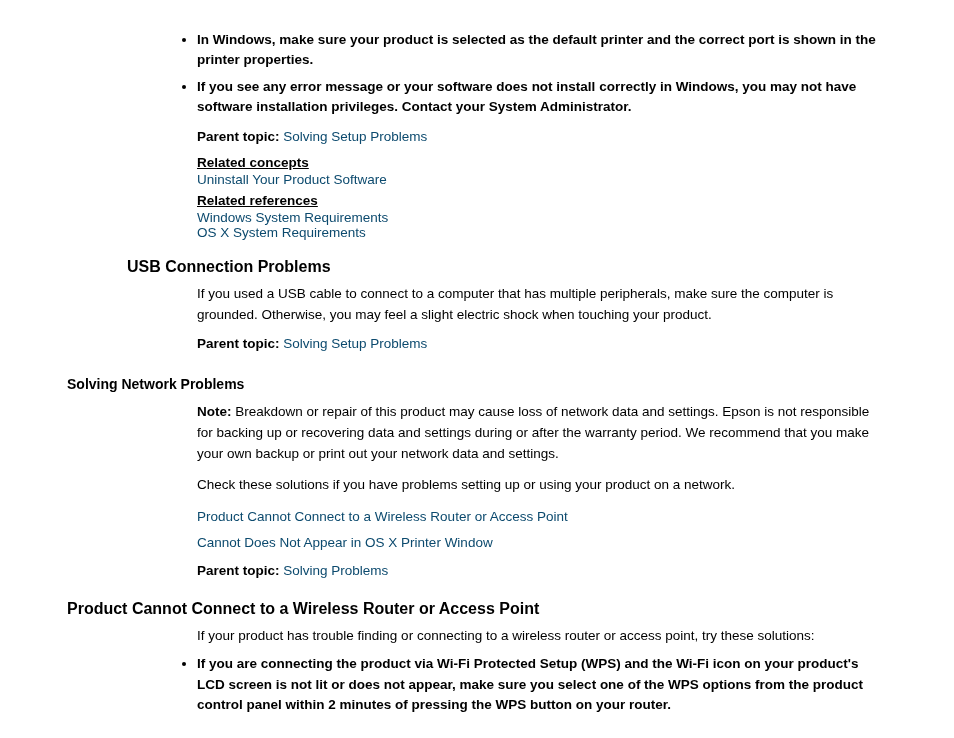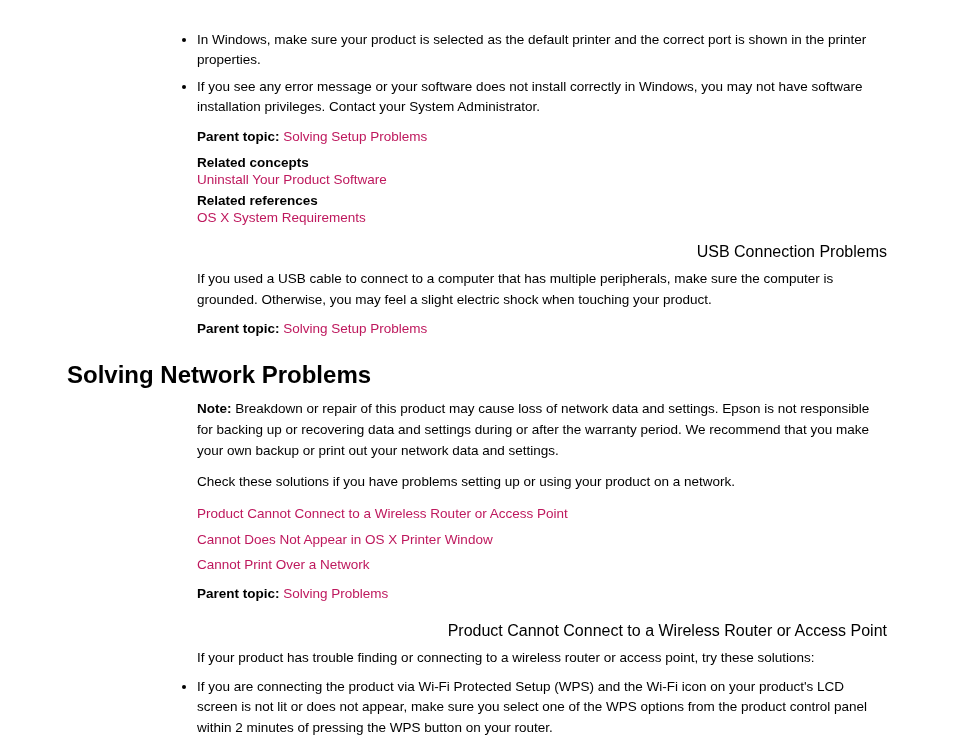--- a/index.html
+++ b/index.html
@@ -17,49 +17,50 @@
       margin: 0 auto;
     }
     .bullet-list {
       margin-left: 30px;
       margin-bottom: 10px;
     }
     .bullet-list li {
       margin-bottom: 6px;
       line-height: 1.5;
       list-style-type: disc;
+      font-weight: bold;
     }
     .parent-topic-line {
       margin-bottom: 8px;
       line-height: 1.5;
     }
     .bold { font-weight: bold; }
-    .link { color: #be185d; text-decoration: none; cursor: pointer; }
+    .link { color: #0c4a6e; text-decoration: none; cursor: pointer; }
     .section-h2 {
       font-size: 16px;
-      font-weight: normal;
+      font-weight: bold;
       margin-top: 18px;
       margin-bottom: 8px;
       color: #000;
-      text-align: right;
     }
     .section-h1 {
-      font-size: 24px;
+      font-size: 14px;
       font-weight: bold;
       margin-top: 22px;
       margin-bottom: 10px;
       color: #000;
     }
     .indented {
       margin-left: 130px;
     }
     .related-label {
       font-weight: bold;
       margin-top: 6px;
       margin-bottom: 2px;
+      text-decoration: underline;
     }
     .body-text {
       line-height: 1.55;
       margin-bottom: 8px;
     }
     .note-text {
       line-height: 1.55;
       margin-bottom: 10px;
     }
     .link-list {
@@ -87,20 +88,23 @@
   </div>
 
   <div class="indented section-block">
     <div class="related-label">Related concepts</div>
     <a class="link">Uninstall Your Product Software</a>
   </div>
 
   <div class="indented section-block" style="margin-top:6px;">
     <div class="related-label">Related references</div>
     <div>
+      <a class="link">Windows System Requirements</a>
+    </div>
+    <div>
       <a class="link">OS X System Requirements</a>
     </div>
   </div>
 
   <div class="section-block" style="margin-top: 14px;">
     <h2 class="section-h2" style="margin-left: 60px;">USB Connection Problems</h2>
     <div class="indented body-text">If you used a USB cable to connect to a computer that has multiple peripherals, make sure the computer is grounded. Otherwise, you may feel a slight electric shock when touching your product.</div>
     <div class="indented parent-topic-line">
       <span class="bold">Parent topic:</span>
       <span> </span>
@@ -116,23 +120,20 @@
 
     <div class="indented body-text">Check these solutions if you have problems setting up or using your product on a network.</div>
 
     <div class="indented link-list">
       <div>
         <a class="link">Product Cannot Connect to a Wireless Router or Access Point</a>
       </div>
       <div>
         <a class="link">Cannot Does Not Appear in OS X Printer Window</a>
       </div>
-      <div>
-        <a class="link">Cannot Print Over a Network</a>
-      </div>
     </div>
 
     <div class="indented parent-topic-line" style="margin-top:6px;">
       <span class="bold">Parent topic:</span>
       <span> </span>
       <a class="link">Solving Problems</a>
     </div>
   </div>
 
   <div class="section-block" style="margin-top: 18px;">

